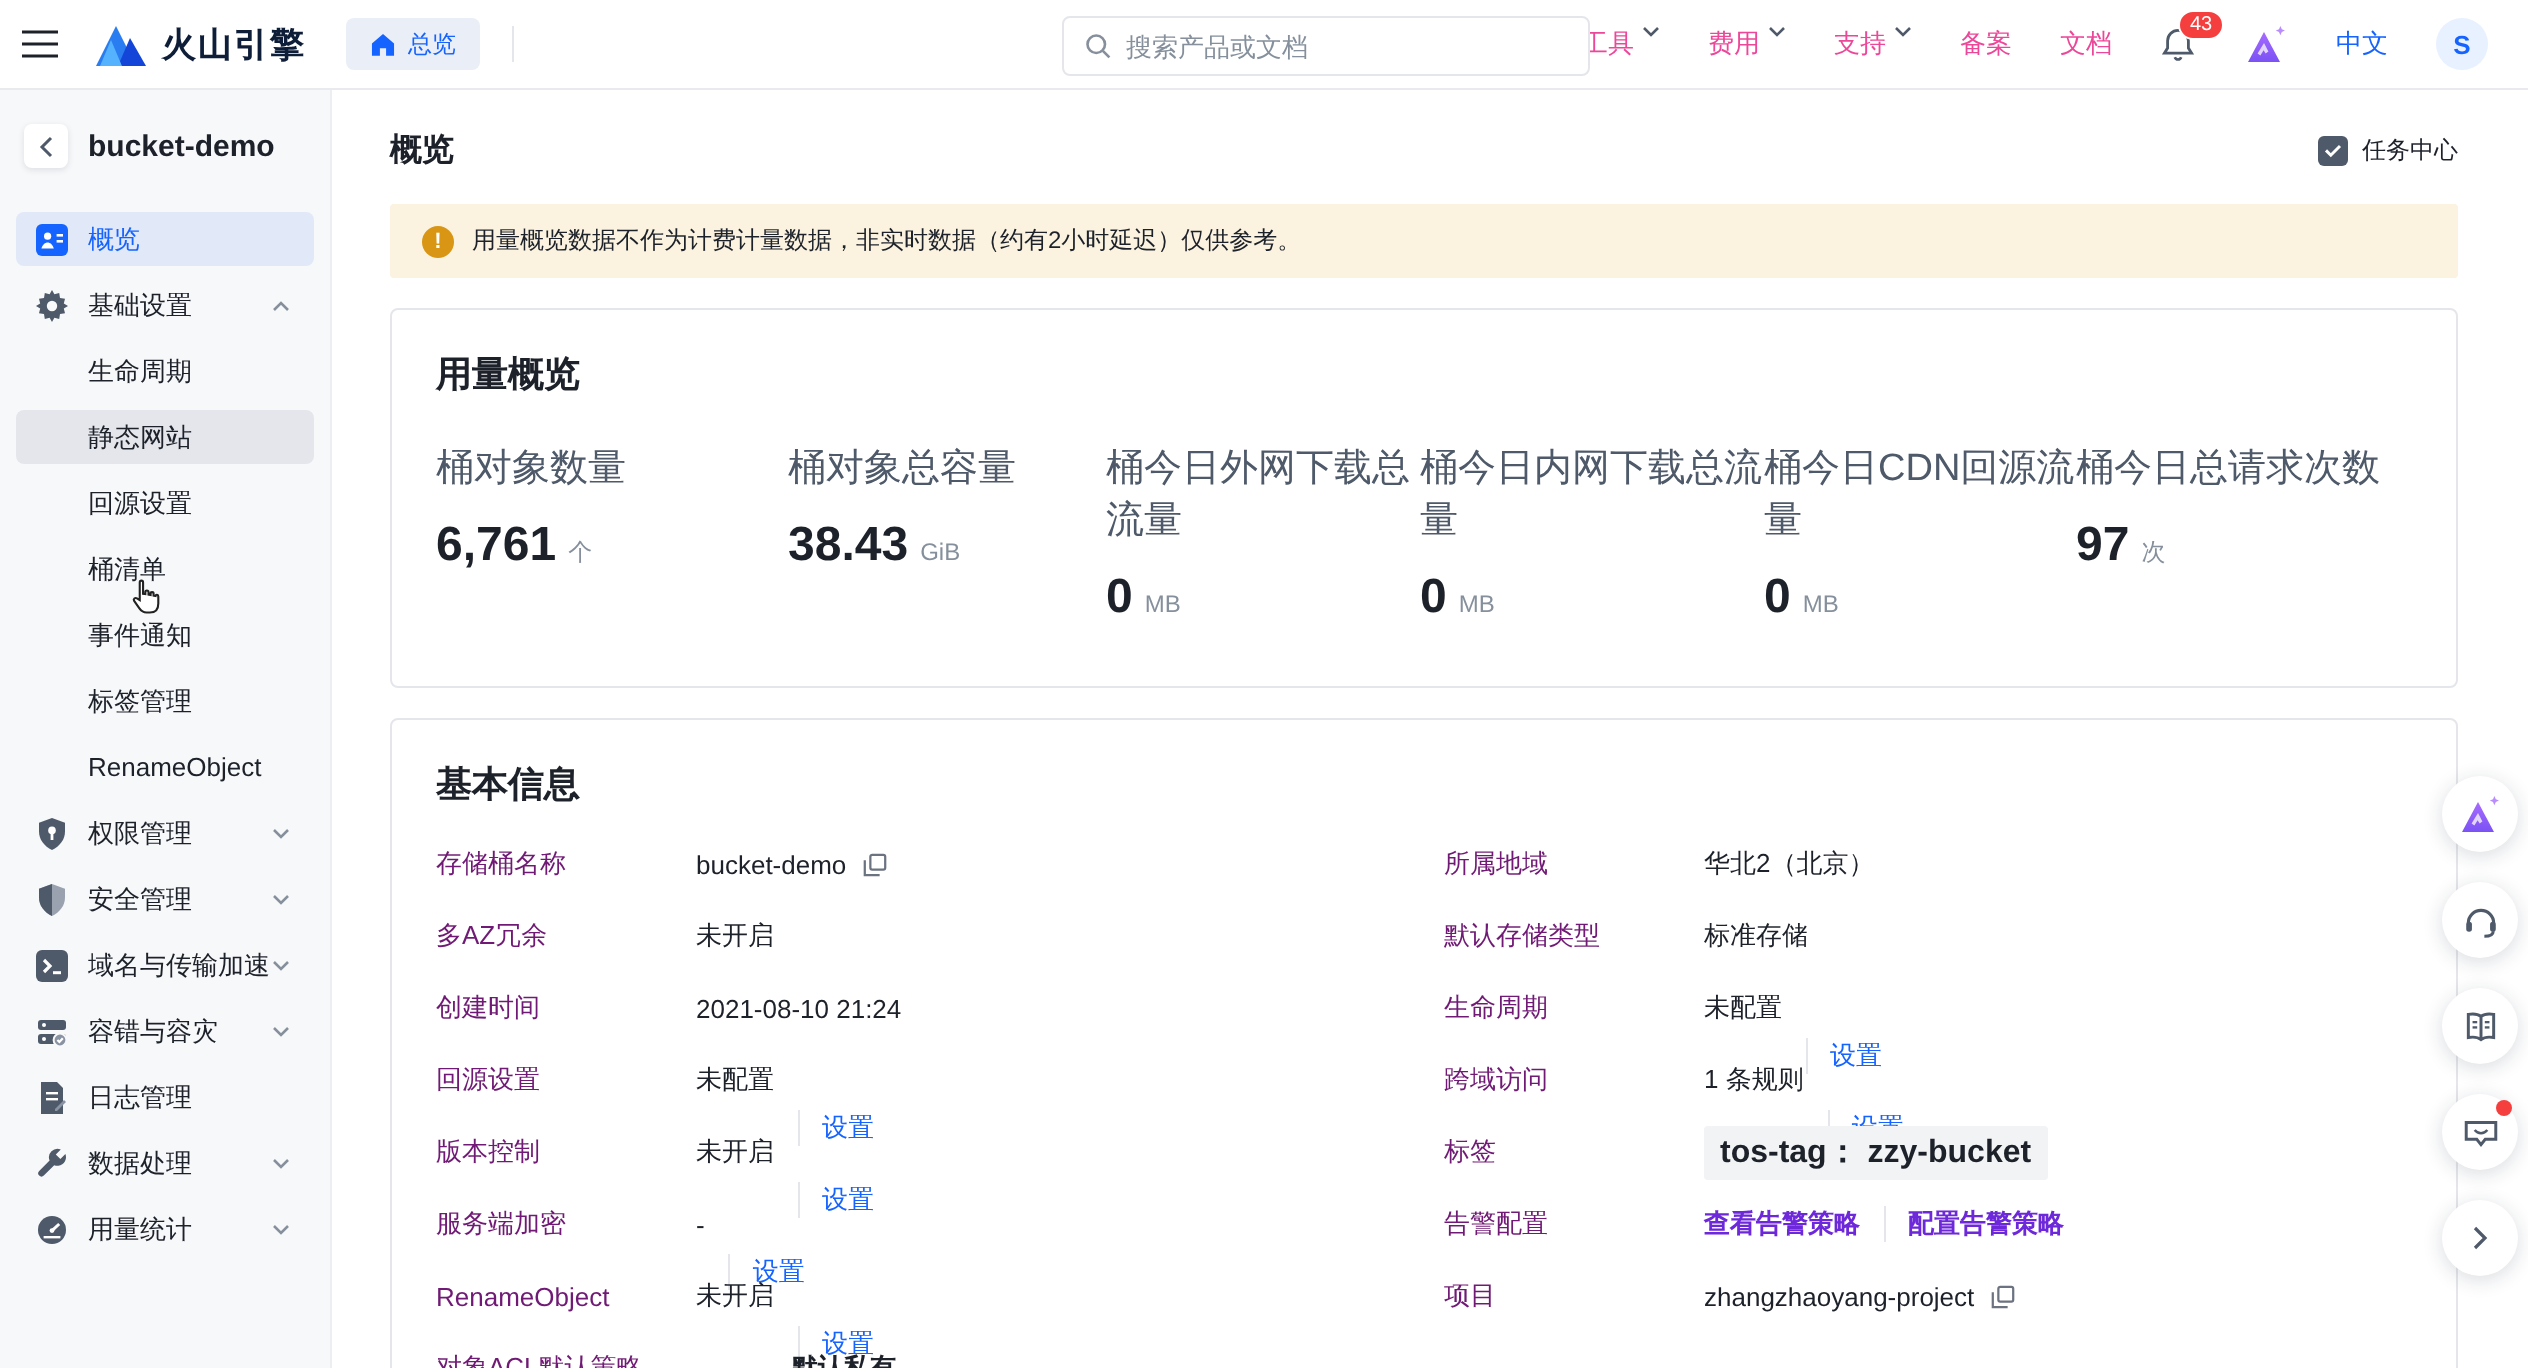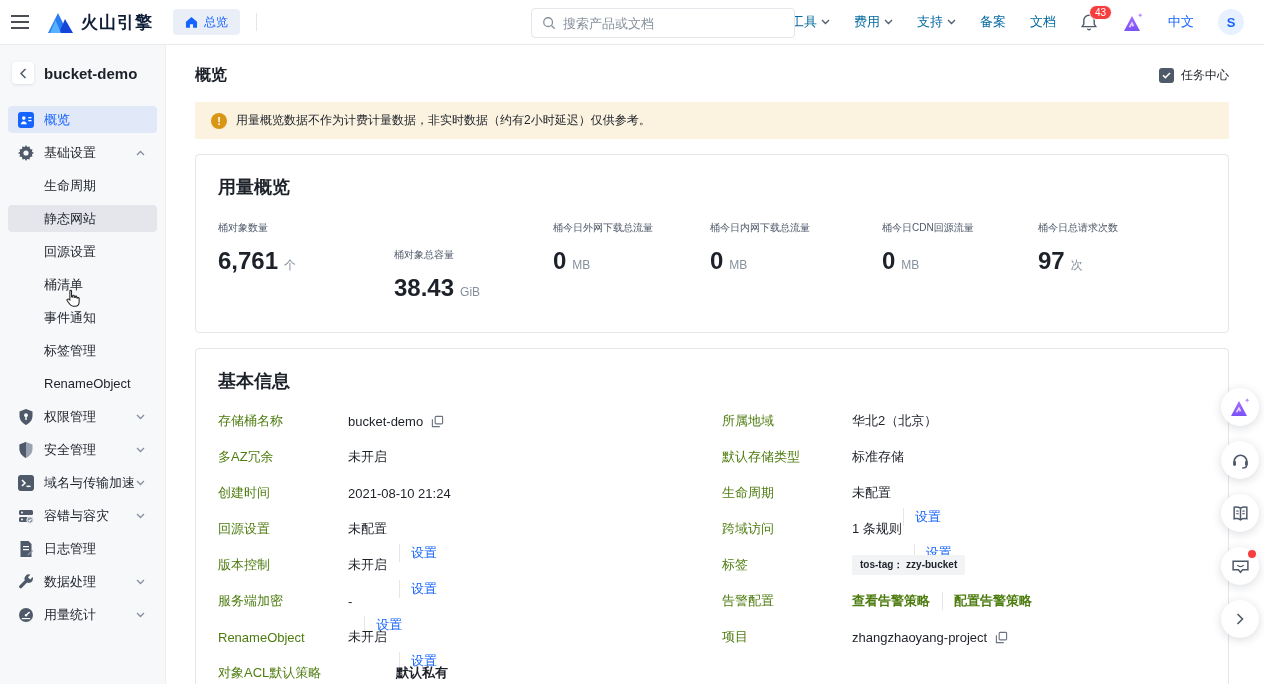--- a/index.html
+++ b/index.html
@@ -15,21 +15,21 @@
   .brand-text{font-size:17px;font-weight:bold;color:#0E1E38;letter-spacing:1px;}
   .overview-pill{display:flex;align-items:center;gap:6px;background:#EAEEF7;color:#1664FF;
     border-radius:4px;height:26px;padding:0 12px;margin-left:20px;cursor:pointer;font-size:12px;}
   .nav-divider{width:1px;height:18px;background:#E5E6EB;margin-left:16px;}
   .searchbox{position:absolute;left:531px;top:8px;width:264px;height:30px;border:1px solid #E5E6EB;
     border-radius:4px;display:flex;align-items:center;padding:0 10px;gap:7px;background:#fff;}
   .searchbox input{border:none;outline:none;flex:1;font-size:13px;color:#6d28d9;
     font-family:inherit;background:transparent;}
   .searchbox input::placeholder{color:#86909C;}
   .nav-right{margin-left:auto;display:flex;align-items:center;gap:24px;padding-right:20px;}
-  .nav-item{display:flex;align-items:center;gap:4px;cursor:pointer;color:#0369a1;}
+  .nav-item{display:flex;gap:4px;cursor:pointer;color:#ec4899;}
   .bell-wrap{position:relative;cursor:pointer;display:flex;}
   .badge{position:absolute;top:-8px;left:9px;background:#F53F3F;color:#fff;font-size:10px;
     border-radius:8px;padding:1px 5px;border:1px solid #fff;line-height:11px;}
   .lang{color:#1664FF;cursor:pointer;}
   .avatar{width:26px;height:26px;border-radius:50%;background:#E8F1FF;color:#1664FF;
     display:flex;align-items:center;justify-content:center;font-weight:bold;font-size:13px;cursor:pointer;}
 
   
   .sidebar{position:absolute;top:45px;left:0;width:166px;height:639px;background:#F7F8FA;
     border-right:1px solid #EDEEF2;z-index:20;}
@@ -53,32 +53,32 @@
   .task-center{display:flex;align-items:center;gap:7px;cursor:pointer;font-size:12px;color:#1D2129;}
   .tc-box{width:15px;height:15px;border-radius:3px;background:#4E5969;display:flex;align-items:center;justify-content:center;}
   .notice{margin:16px 35px 0 29px;height:37px;background:#FBF3E0;border-radius:2px;
     display:flex;align-items:center;gap:9px;padding:0 16px;font-size:12px;color:#1D2129;}
   .warn-ic{width:16px;height:16px;border-radius:50%;background:#D89614;color:#fff;display:flex;
     align-items:center;justify-content:center;font-size:11px;font-weight:bold;flex:none;}
   .card{margin:15px 35px 0 29px;border:1px solid #E5E6EB;border-radius:4px;background:#fff;}
   .card-title{font-size:18px;font-weight:bold;color:#1D2129;padding:20px 22px 0 22px;}
   .stats-row{display:flex;padding:22px 22px 30px 22px;}
   .stat{flex:none;}
-  .stat-label{font-size:10px;color:#4E5969;margin-bottom:12px;}
+  .stat-label{font-size:19px;color:#4E5969;margin-bottom:12px;}
   .stat-value{font-size:24px;font-weight:600;color:#1D2129;}
   .stat-unit{font-size:12px;color:#86909C;font-weight:normal;margin-left:6px;}
   .info-grid{display:grid;grid-template-columns:1fr 1fr;column-gap:20px;padding:10px 22px 16px 22px;}
   .info-row{display:flex;align-items:center;height:36px;}
-  .info-label{width:130px;flex:none;color:#4d7c0f;}
+  .info-label{width:130px;flex:none;color:#701a75;}
   .info-value{color:#1D2129;display:flex;align-items:center;gap:8px;}
   .copy-ic{display:flex;cursor:pointer;}
   .set-link{color:#1664FF;cursor:pointer;margin-left:12px;padding-left:11px;border-left:1px solid #E5E6EB;margin-top:48px;}
-  .link{color:#4d7c0f;cursor:pointer;}
+  .link{color:#6d28d9;cursor:pointer;}
   .link-sep{margin-left:12px;padding-left:11px;border-left:1px solid #E5E6EB;font-family:Liberation Serif, serif;}
-  .tag-chip{background:#F2F3F5;border-radius:2px;padding:3px 8px;font-size:10px;font-weight:bold;color:#1D2129;}
+  .tag-chip{background:#F2F3F5;border-radius:2px;padding:3px 8px;font-size:16px;font-weight:bold;color:#1D2129;}
 
   
   .fab{position:absolute;width:38px;height:38px;border-radius:50%;background:#fff;
     box-shadow:0 2px 10px rgba(26,36,60,.16);display:flex;align-items:center;justify-content:center;
     cursor:pointer;z-index:40;}
   .fab .dot{position:absolute;top:3px;right:3px;width:8px;height:8px;border-radius:50%;background:#F53F3F;}
 
   .cursor-hand{position:absolute;left:62px;top:288px;z-index:50;pointer-events:none;}
 </style>
 </head>
@@ -372,21 +372,21 @@
     <span>用量概览数据不作为计费计量数据，非实时数据（约有2小时延迟）仅供参考。</span>
   </div>
 
   <div class="card">
     <div class="card-title">用量概览</div>
     <div class="stats-row">
       <div class="stat" style="width:176px;">
         <div class="stat-label">桶对象数量</div>
         <div class="stat-value"><span>6,761</span><span class="stat-unit">个</span></div>
       </div>
-      <div class="stat" style="width:159px;margin-top:27px;">
+      <div class="stat" style="width:159px;">
         <div class="stat-label">桶对象总容量</div>
         <div class="stat-value"><span>38.43</span><span class="stat-unit">GiB</span></div>
       </div>
       <div class="stat" style="width:157px;">
         <div class="stat-label">桶今日外网下载总流量</div>
         <div class="stat-value"><span>0</span><span class="stat-unit">MB</span></div>
       </div>
       <div class="stat" style="width:172px;">
         <div class="stat-label">桶今日内网下载总流量</div>
         <div class="stat-value"><span>0</span><span class="stat-unit">MB</span></div>

